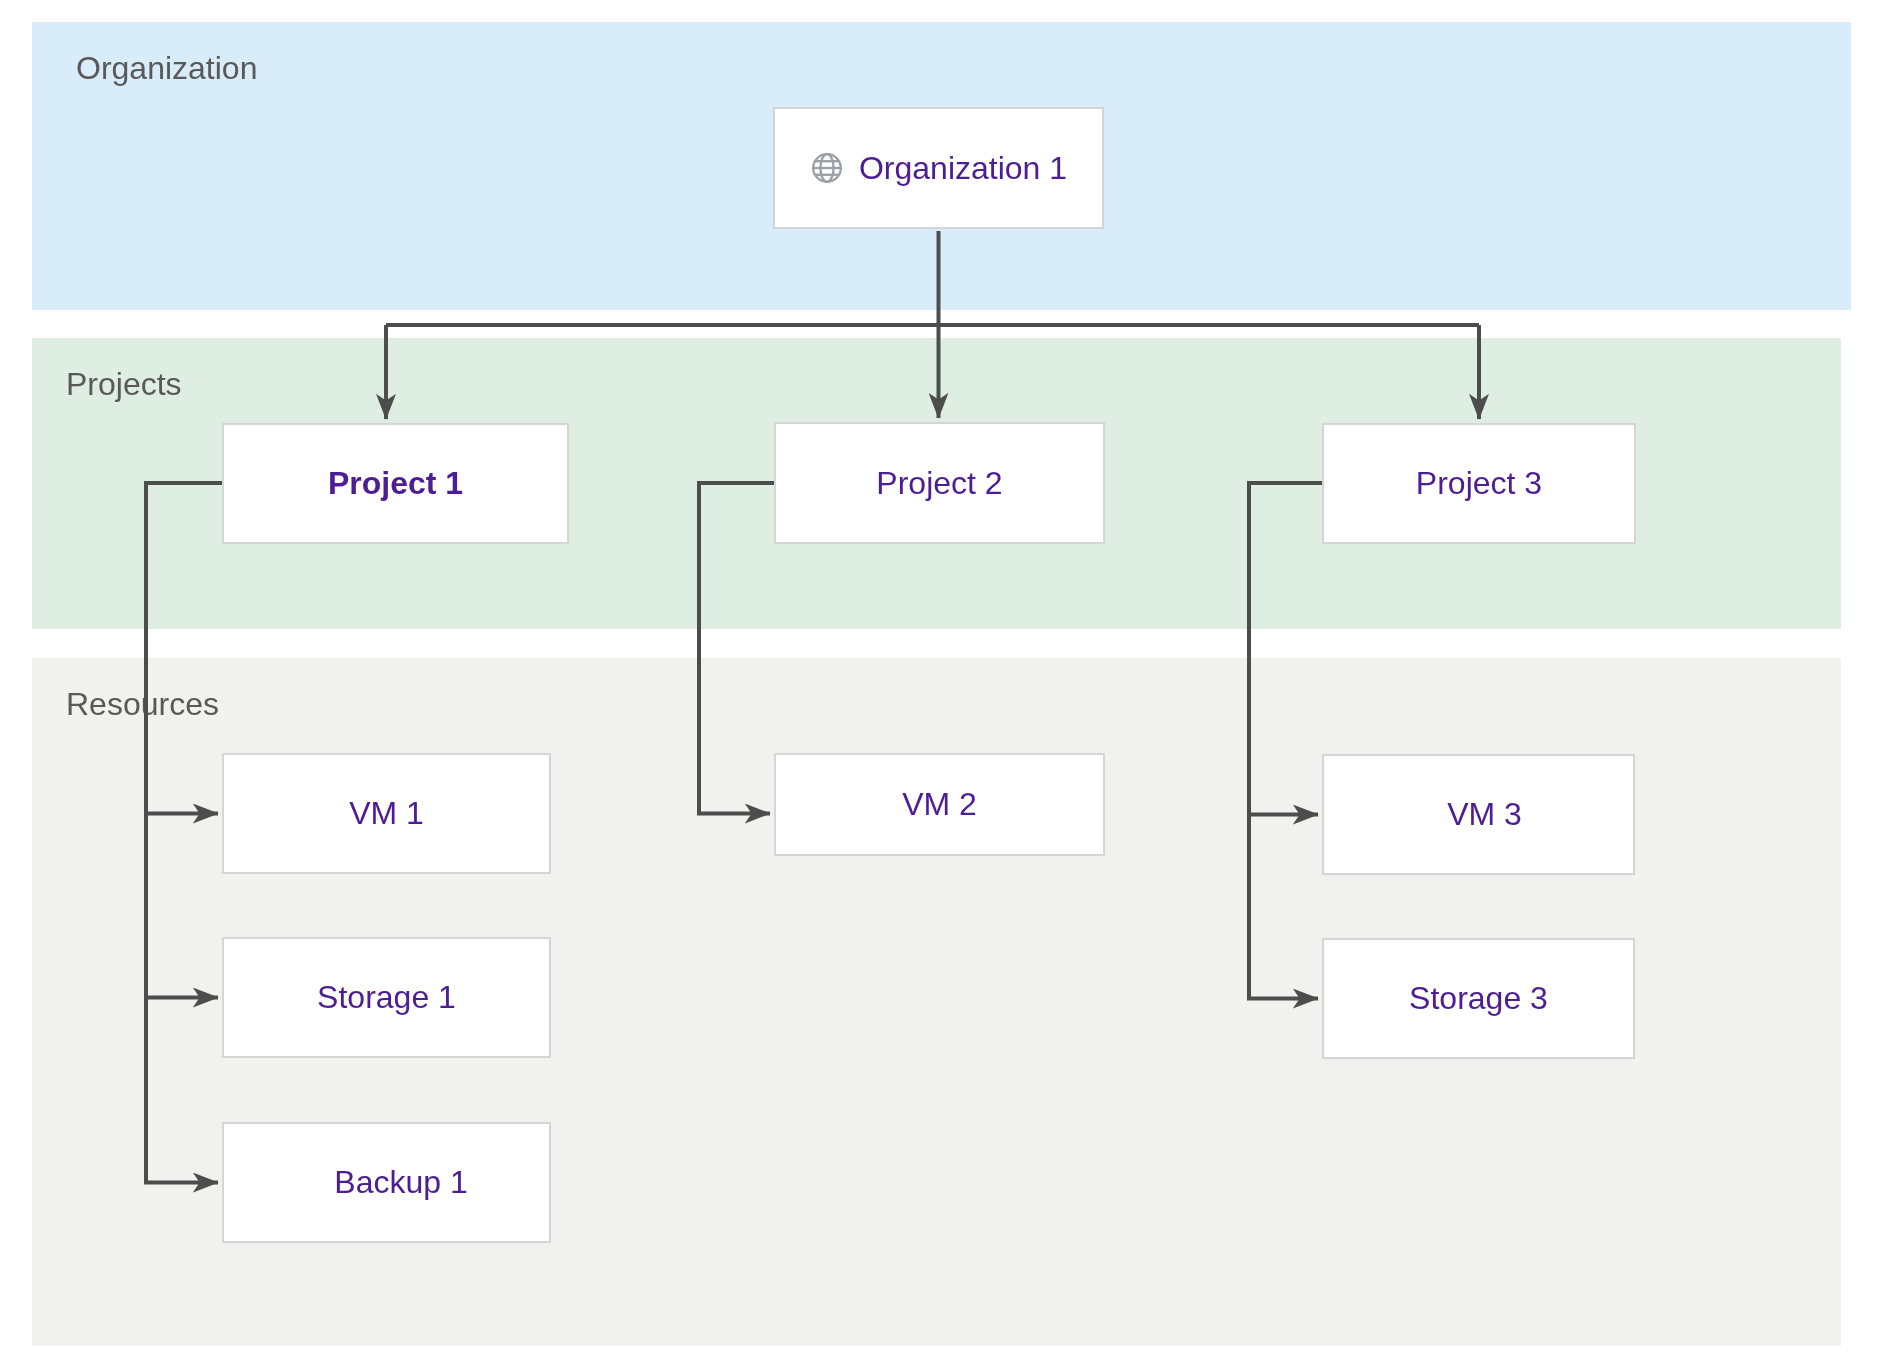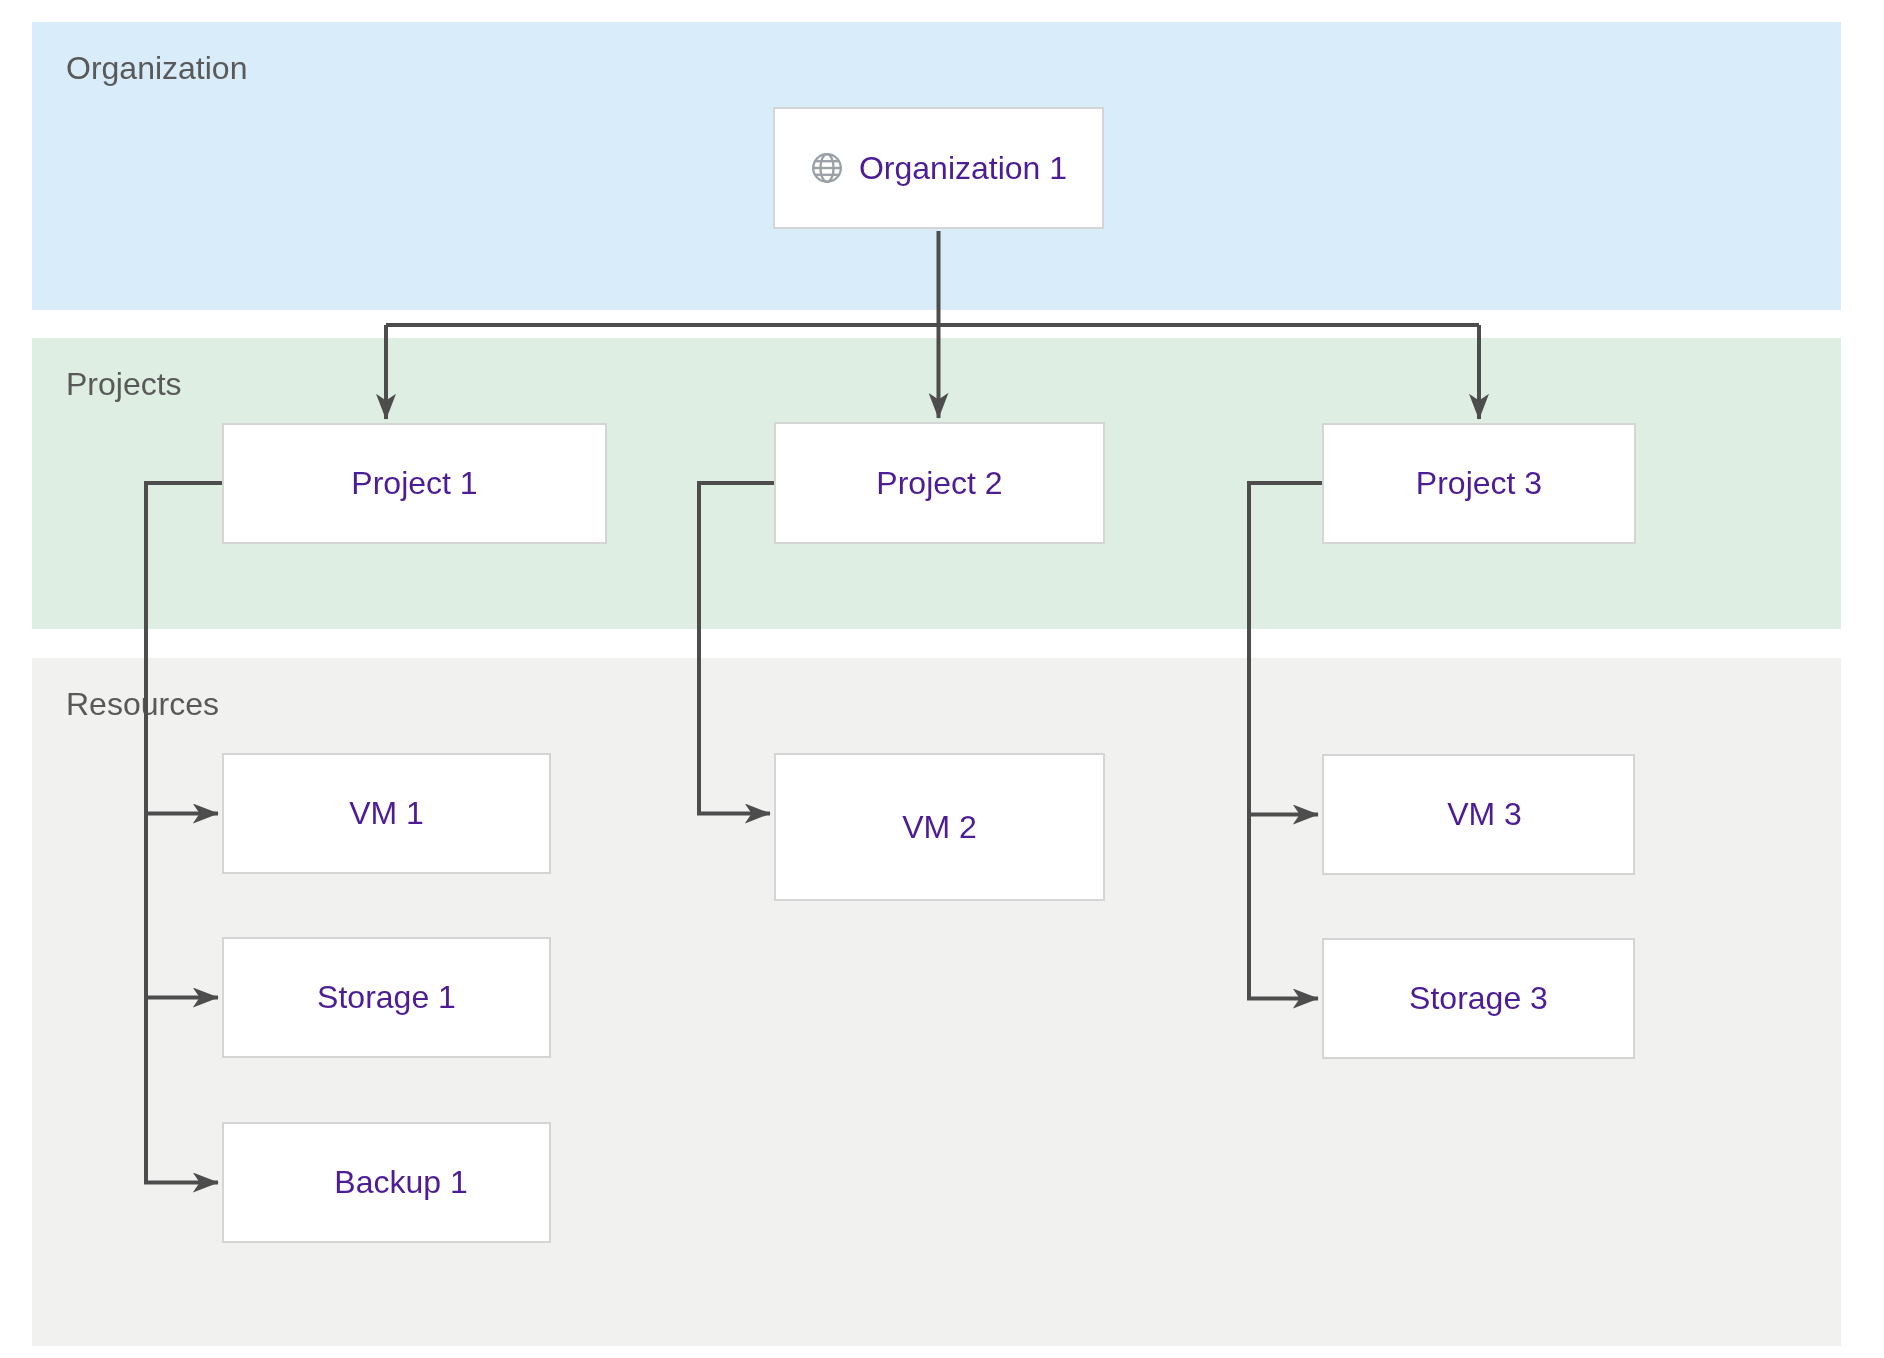--- a/index.html
+++ b/index.html
@@ -41,21 +41,21 @@
     color: #4c1d95;
     white-space: nowrap;
   }
   .node .icon { display: inline-flex; }
 </style>
 </head>
 <body>
 
 <div class="canvas">
 
-  <div class="band" style="top: 22px; height: 288px; background: rgb(217, 236, 249);">
+  <div class="band" style="top: 22px; height: 288px; background: rgb(217, 236, 249); padding-left: 10px;">
     <div class="band-label">Organization</div>
   </div>
   <div class="band" style="top: 338px; height: 291px; background: rgb(223, 238, 227);">
     <div class="band-label">Projects</div>
   </div>
   <div class="band" style="top: 658px; height: 688px; background: rgb(241, 241, 240);">
     <div class="band-label">Resources</div>
   </div>
 
   <svg class="edges" width="1884" height="1358" viewBox="0 0 1884 1358">
@@ -91,21 +91,21 @@
         <circle cx="16" cy="16" r="13"></circle>
         <ellipse cx="16" cy="16" rx="6.2" ry="13"></ellipse>
         <line x1="3" y1="16" x2="29" y2="16"></line>
         <line x1="4.8" y1="9.6" x2="27.2" y2="9.6"></line>
         <line x1="4.8" y1="22.4" x2="27.2" y2="22.4"></line>
       </svg>
     </span>
     <span>Organization 1</span>
   </div>
 
-  <div class="node" style="left:222px; top:423px; width:385px; height:121px;">
+  <div class="node" style="left:222px; top:423px; width:347px; height:121px;font-weight:bold;">
     <span>Project 1</span>
   </div>
 
   <div class="node" style="left:774px; top:422px; width:331px; height:122px;">
     <span>Project 2</span>
   </div>
 
   <div class="node" style="left:1322px; top:423px; width:314px; height:121px;">
     <span>Project 3</span>
   </div>
@@ -115,21 +115,21 @@
   </div>
 
   <div class="node" style="left:222px; top:937px; width:329px; height:121px;">
     <span>Storage 1</span>
   </div>
 
   <div class="node" style="left:222px; top:1122px; width:329px; height:121px;padding-left:29px;">
     <span>Backup 1</span>
   </div>
 
-  <div class="node" style="left:774px; top:753px; width:331px; height:148px;text-align:right;">
+  <div class="node" style="left:774px; top:753px; width:331px; height:103px;text-align:right;">
     <span>VM 2</span>
   </div>
 
   <div class="node" style="left:1322px; top:754px; width:313px; height:121px;padding-left:12px;">
     <span>VM 3</span>
   </div>
 
   <div class="node" style="left:1322px; top:938px; width:313px; height:121px;">
     <span>Storage 3</span>
   </div>

